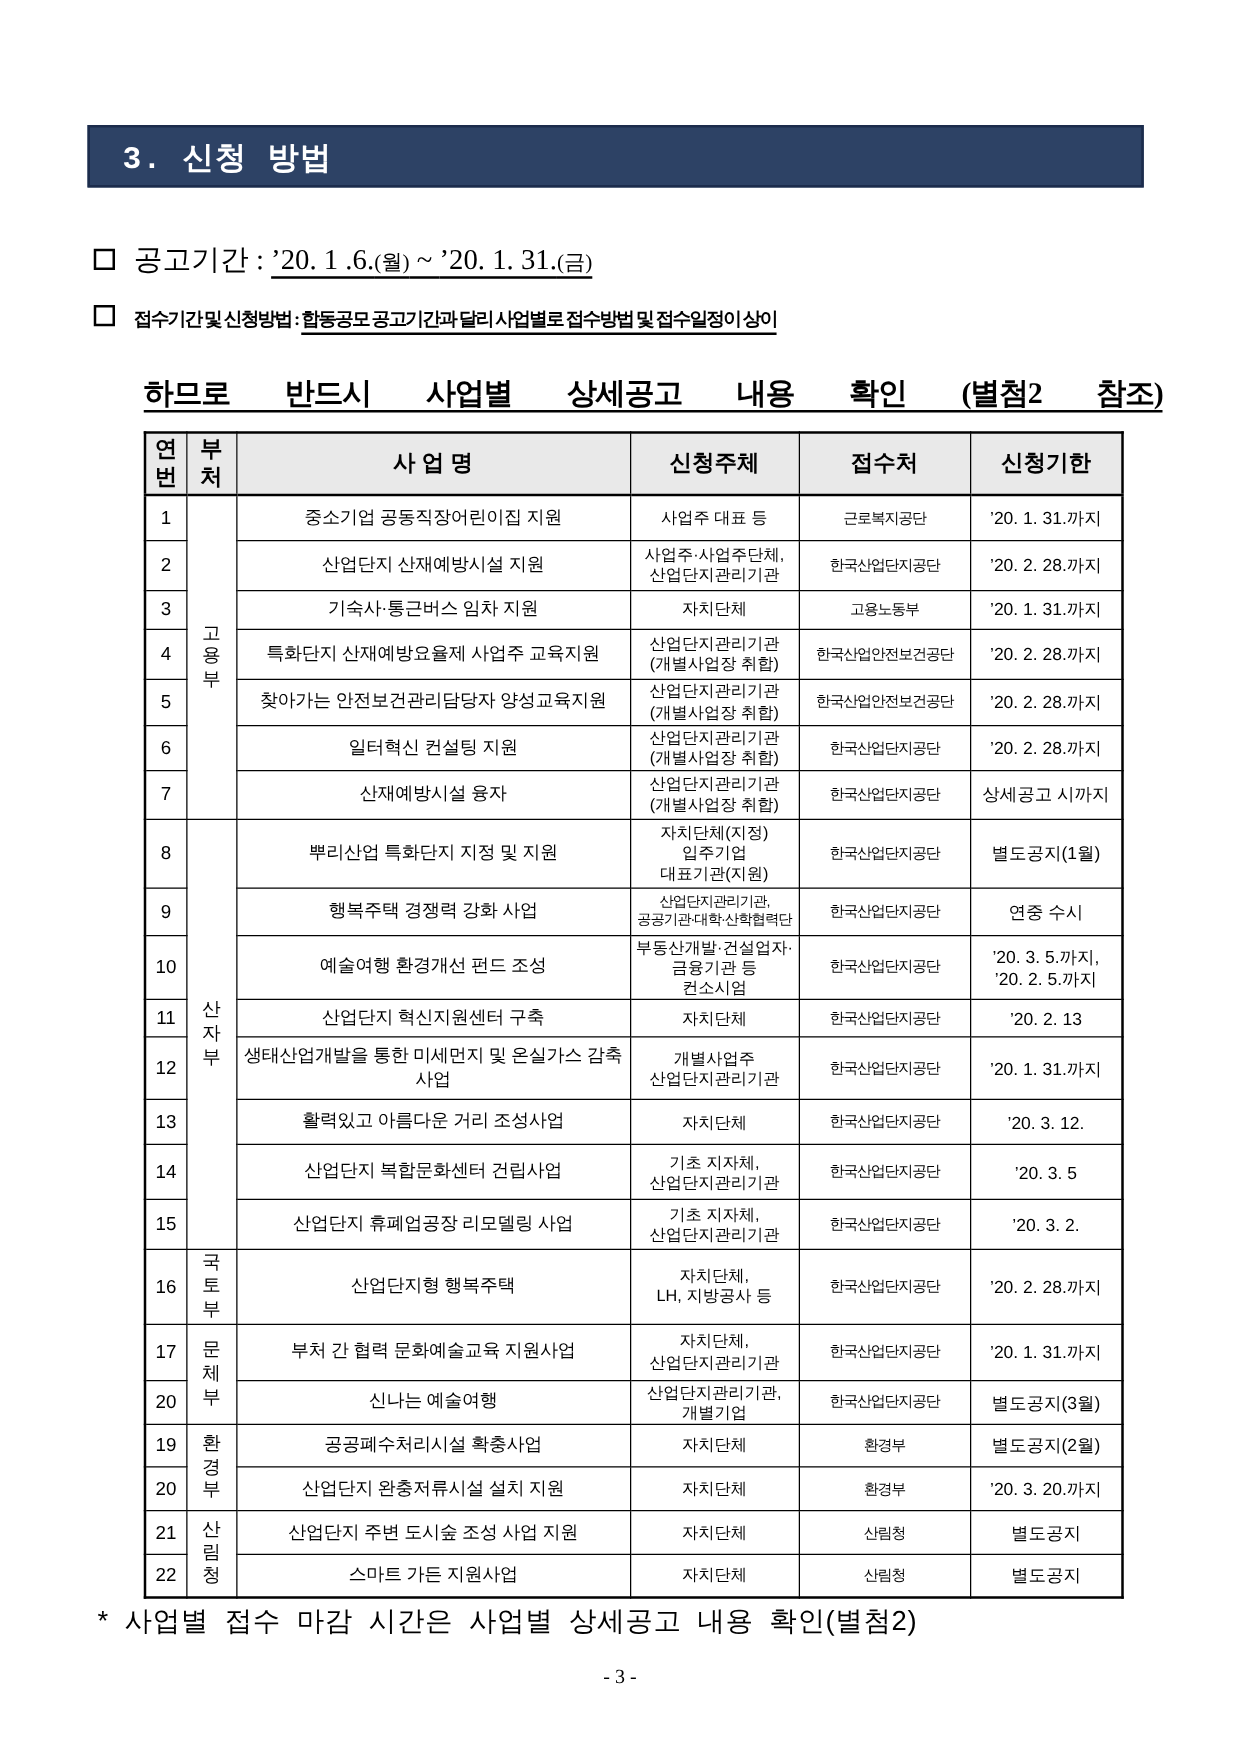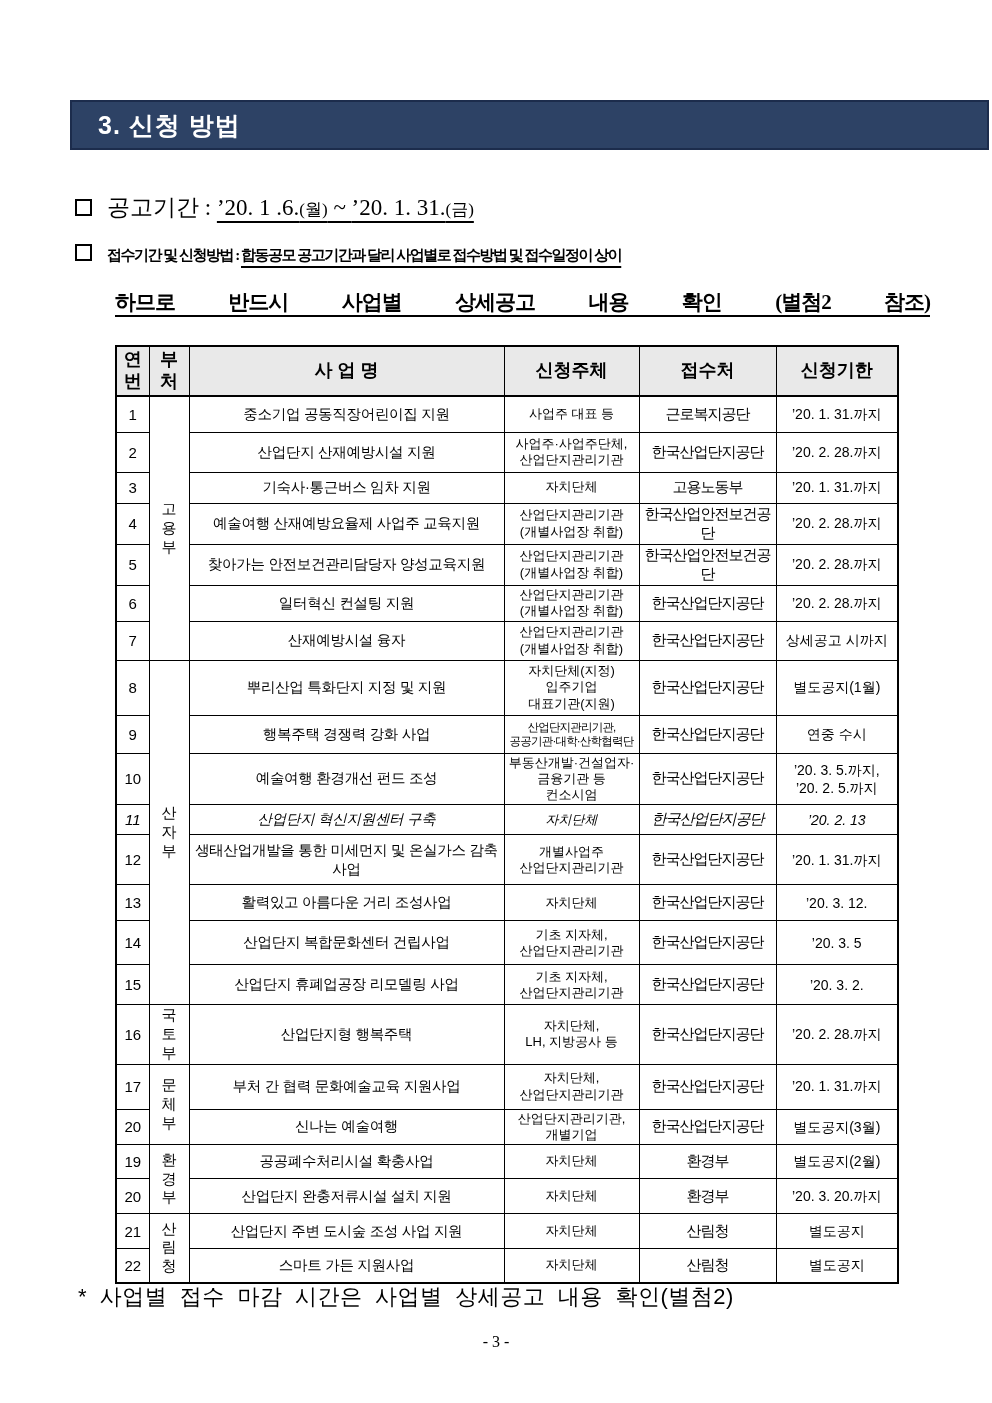--- a/index.html
+++ b/index.html
@@ -6,27 +6,27 @@
   .page{
     position:relative;
     width:992px;height:1403px;
     background:#ffffff;
     font-family:"Liberation Serif", serif;
     color:#000;
     overflow:hidden;
   }
   
   .title-bar{
-    position:absolute;left:70px;top:100px;width:919px;height:50px;
+    position:absolute;left:70px;top:100px;width:845px;height:50px;
     background:var(--title-bg,#2d4265);
     border:2px solid var(--title-border,#1c2c4c);
     box-sizing:border-box;
     display:flex;align-items:center;
     color:#fff;
-    font-family:Liberation Sans, sans-serif;
+    font-family:Liberation Mono, monospace;
     font-weight:bold;font-size:25px;
     padding-left:26px;
     letter-spacing:1px;
   }
   
   .bullet{position:absolute;left:75px;font-size:23px;white-space:nowrap;}
   .b1{top:192px;}
   .b2{top:244px;font-weight:bold;font-size:15px;letter-spacing:-1.5px;}
   .sq{
     display:inline-block;width:17px;height:17px;
@@ -35,23 +35,23 @@
   }
   .u{
     text-decoration:underline;
     text-underline-offset:6px;
     text-decoration-thickness:1.5px;
     text-align:center;
   }
   .b1 .u{font-weight:normal;}
   .small{font-size:17px;}
   .b2-line2{
-    position:absolute;left:115px;top:288px;width:815px;
+    position:absolute;left:115px;top:298px;width:815px;
     font-family:"Liberation Serif", serif;
-    font-weight:bold;font-size:21px;letter-spacing:-1px;
+    font-weight:bold;font-size:24px;letter-spacing:-1px;
     text-align:justify;text-align-last:justify;
     text-decoration:underline;text-underline-offset:6px;text-decoration-thickness:1.5px;
     white-space:normal;
   }
   
   table.grid{
     position:absolute;left:115px;top:345px;
     border-collapse:collapse;table-layout:fixed;
     width:782px;
     font-family:"Liberation Sans", sans-serif;
@@ -69,21 +69,21 @@
   table.grid th{
     background:var(--header-bg,#e9e9e9);
     font-weight:bold;font-size:18px;line-height:1.2;
     border-bottom:2px solid #000;
   }
   td.c-no{font-size:15px;}
   td.c-min{font-size:15px;line-height:1.25;letter-spacing:0;}
   td.c-name{text-align:left;padding-left:5px;font-size:14.5px;letter-spacing:-0.3px;line-height:1.3;}
   td.c-app{font-size:13px;line-height:1.25;}
   td.c-app.tight{font-size:11.5px;letter-spacing:-0.8px;}
-  td.c-off{font-size:15px;letter-spacing:-1px;}
+  td.c-off{font-size:12px;letter-spacing:-1px;}
   td.c-dl{font-size:14px;line-height:1.3;}
   
   .footnote{
     position:absolute;left:78px;top:1282px;
     font-family:"Liberation Sans", sans-serif;
     font-size:22px;word-spacing:6px;letter-spacing:0.5px;
   }
   .pagenum{
     position:absolute;left:0;top:1333px;width:100%;
     text-align:center;font-size:16px;
@@ -150,21 +150,21 @@
         </tr>
         <tr style="height: 31px;">
           <td class="c-no">3</td>
           <td class="c-name">기숙사·통근버스 임차 지원</td>
           <td class="c-app">자치단체</td>
           <td class="c-off">고용노동부</td>
           <td class="c-dl">’20. 1. 31.까지</td>
         </tr>
         <tr style="height: 40px;">
           <td class="c-no">4</td>
-          <td class="c-name">예술여행 산재예방요율제 사업주 교육지원</td>
+          <td class="c-name">특화단지 산재예방요율제 사업주 교육지원</td>
           <td class="c-app">산업단지관리기관
 (개별사업장 취합)</td>
           <td class="c-off">한국산업안전보건공단</td>
           <td class="c-dl">’20. 2. 28.까지</td>
         </tr>
         <tr style="height: 37px;">
           <td class="c-no">5</td>
           <td class="c-name">찾아가는 안전보건관리담당자 양성교육지원</td>
           <td class="c-app">산업단지관리기관
 (개별사업장 취합)</td>
@@ -210,21 +210,21 @@
         <tr style="height: 50px;">
           <td class="c-no">10</td>
           <td class="c-name">예술여행 환경개선 펀드 조성</td>
           <td class="c-app">부동산개발·건설업자·
 금융기관 등
 컨소시엄</td>
           <td class="c-off">한국산업단지공단</td>
           <td class="c-dl">’20. 3. 5.까지,
 ’20. 2. 5.까지</td>
         </tr>
-        <tr style="height: 30px; font-style: italic;">
+        <tr style="height: 30px;">
           <td class="c-no">11</td>
           <td class="c-name">산업단지 혁신지원센터 구축</td>
           <td class="c-app">자치단체</td>
           <td class="c-off">한국산업단지공단</td>
           <td class="c-dl">’20. 2. 13</td>
         </tr>
         <tr style="height: 50px;">
           <td class="c-no">12</td>
           <td class="c-name">생태산업개발을 통한 미세먼지 및 온실가스 감축사업</td>
           <td class="c-app">개별사업주

